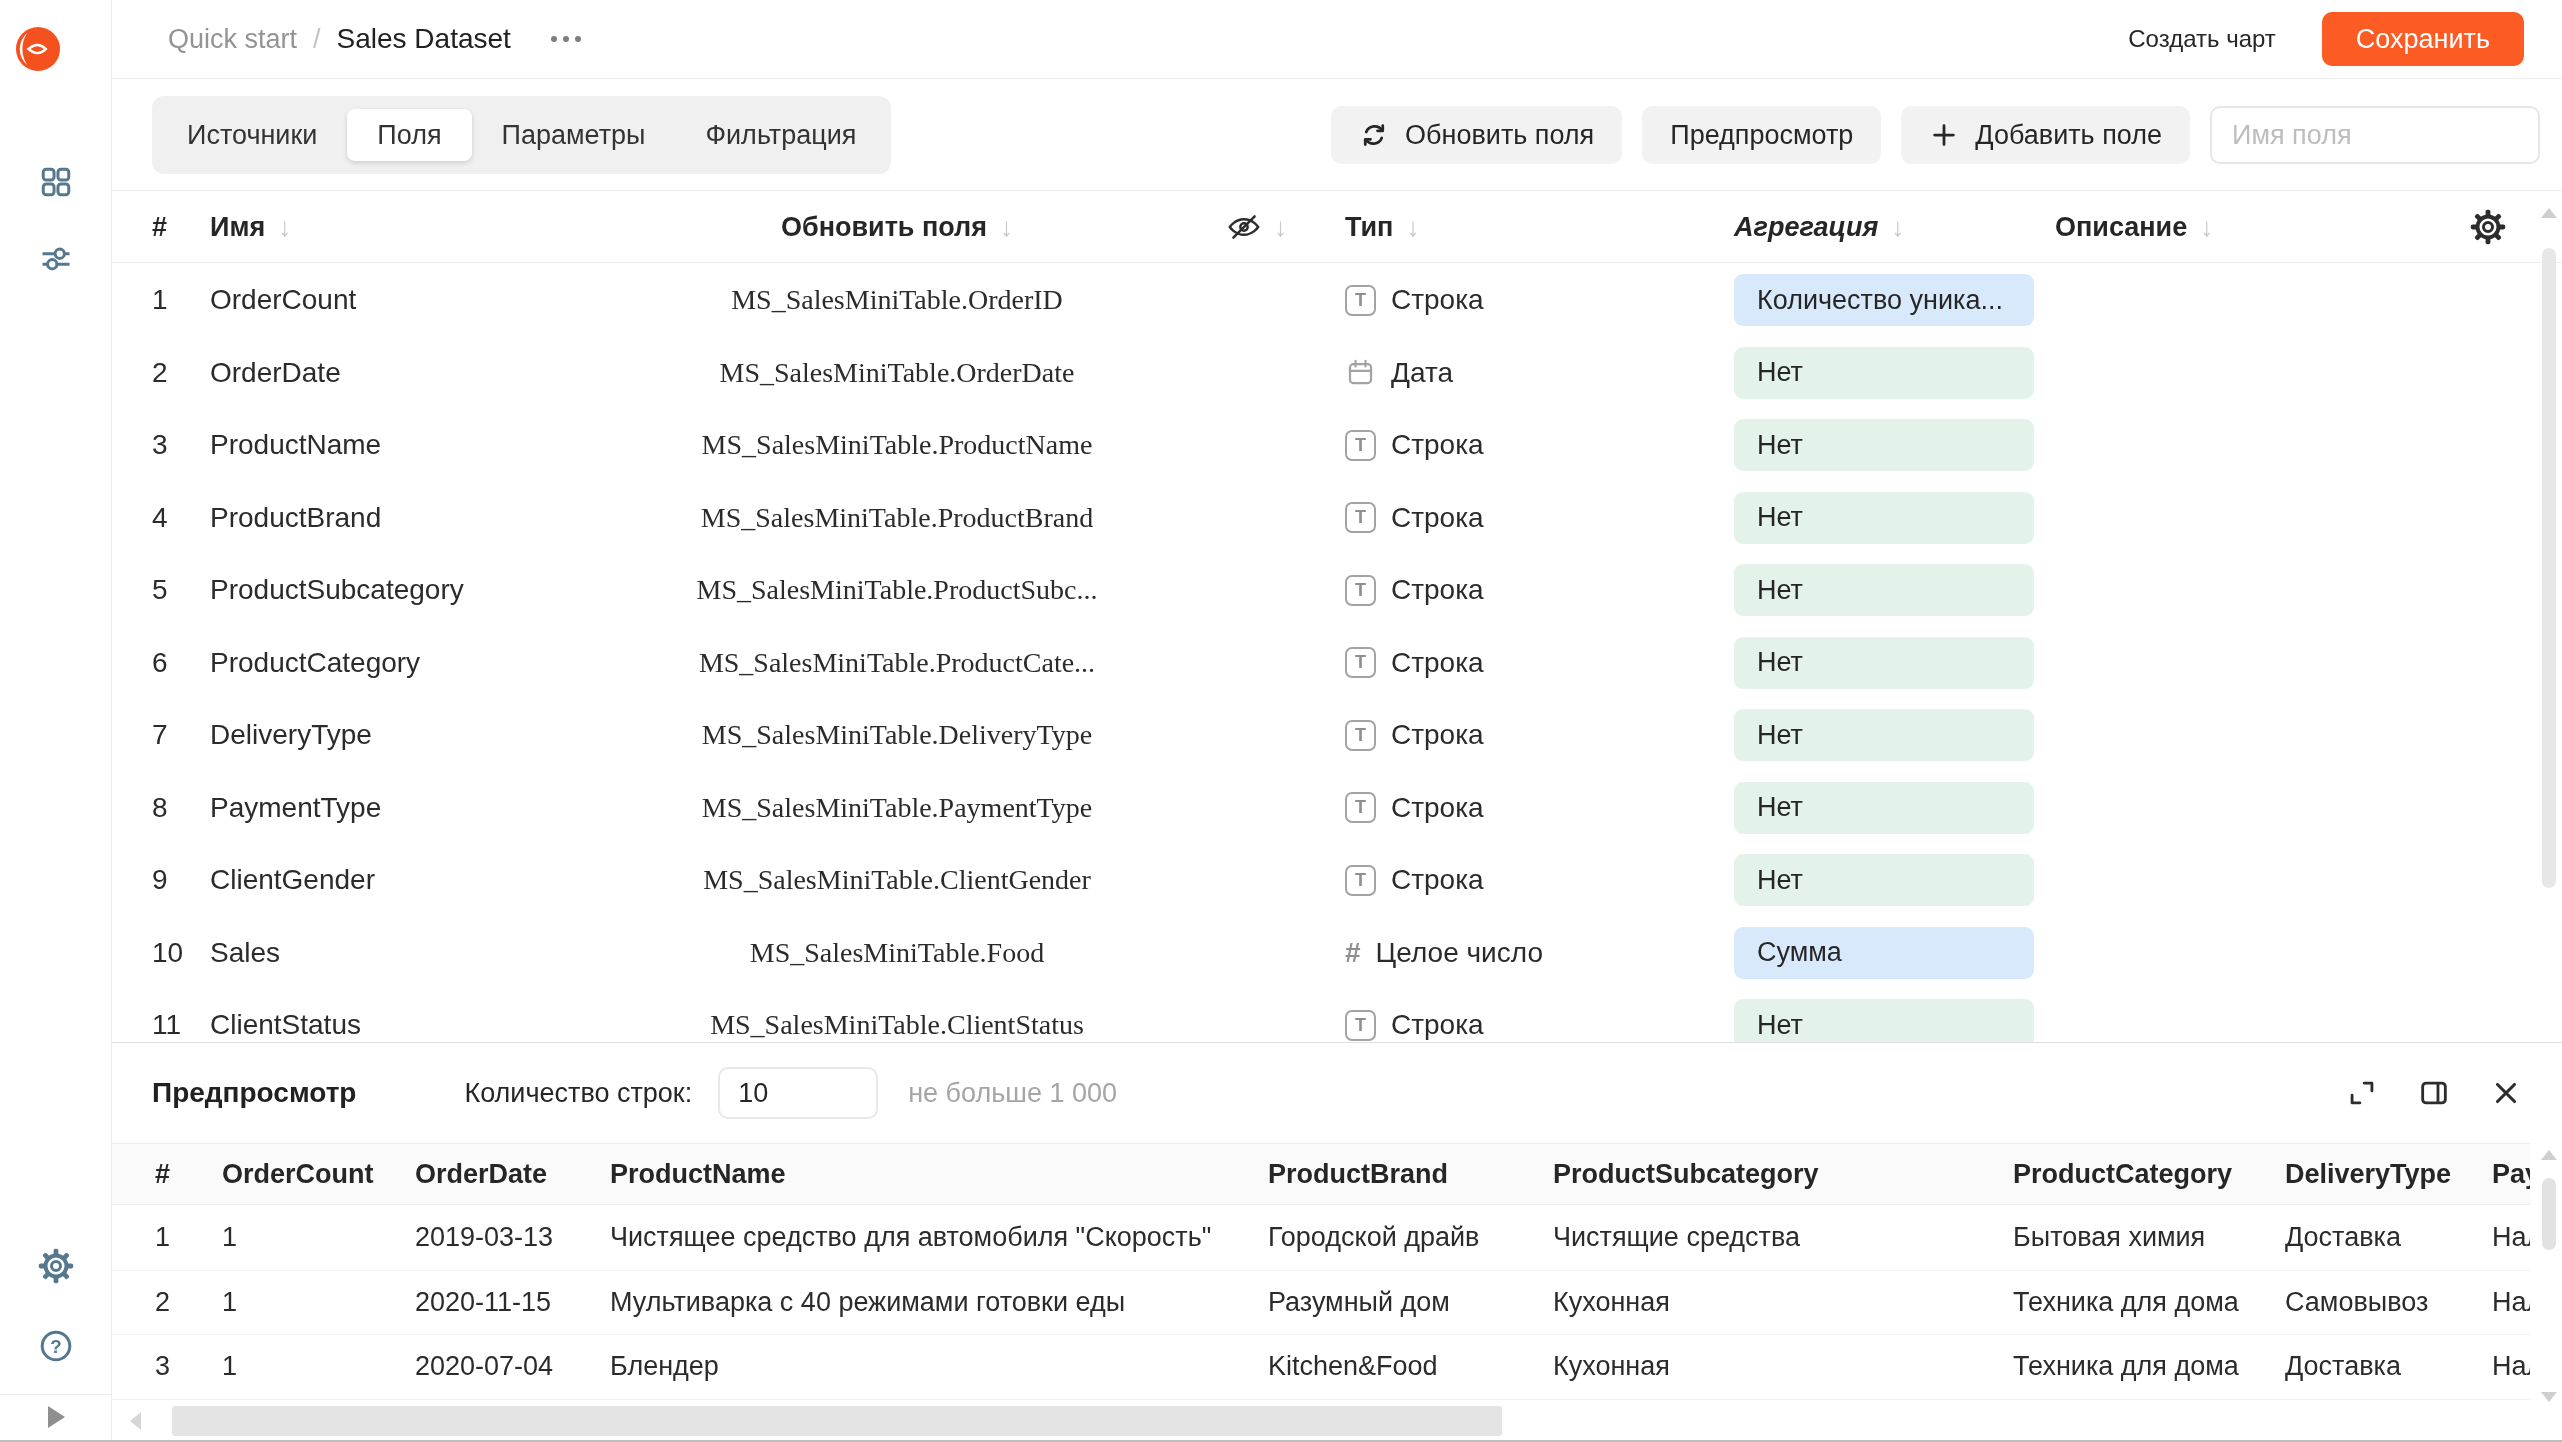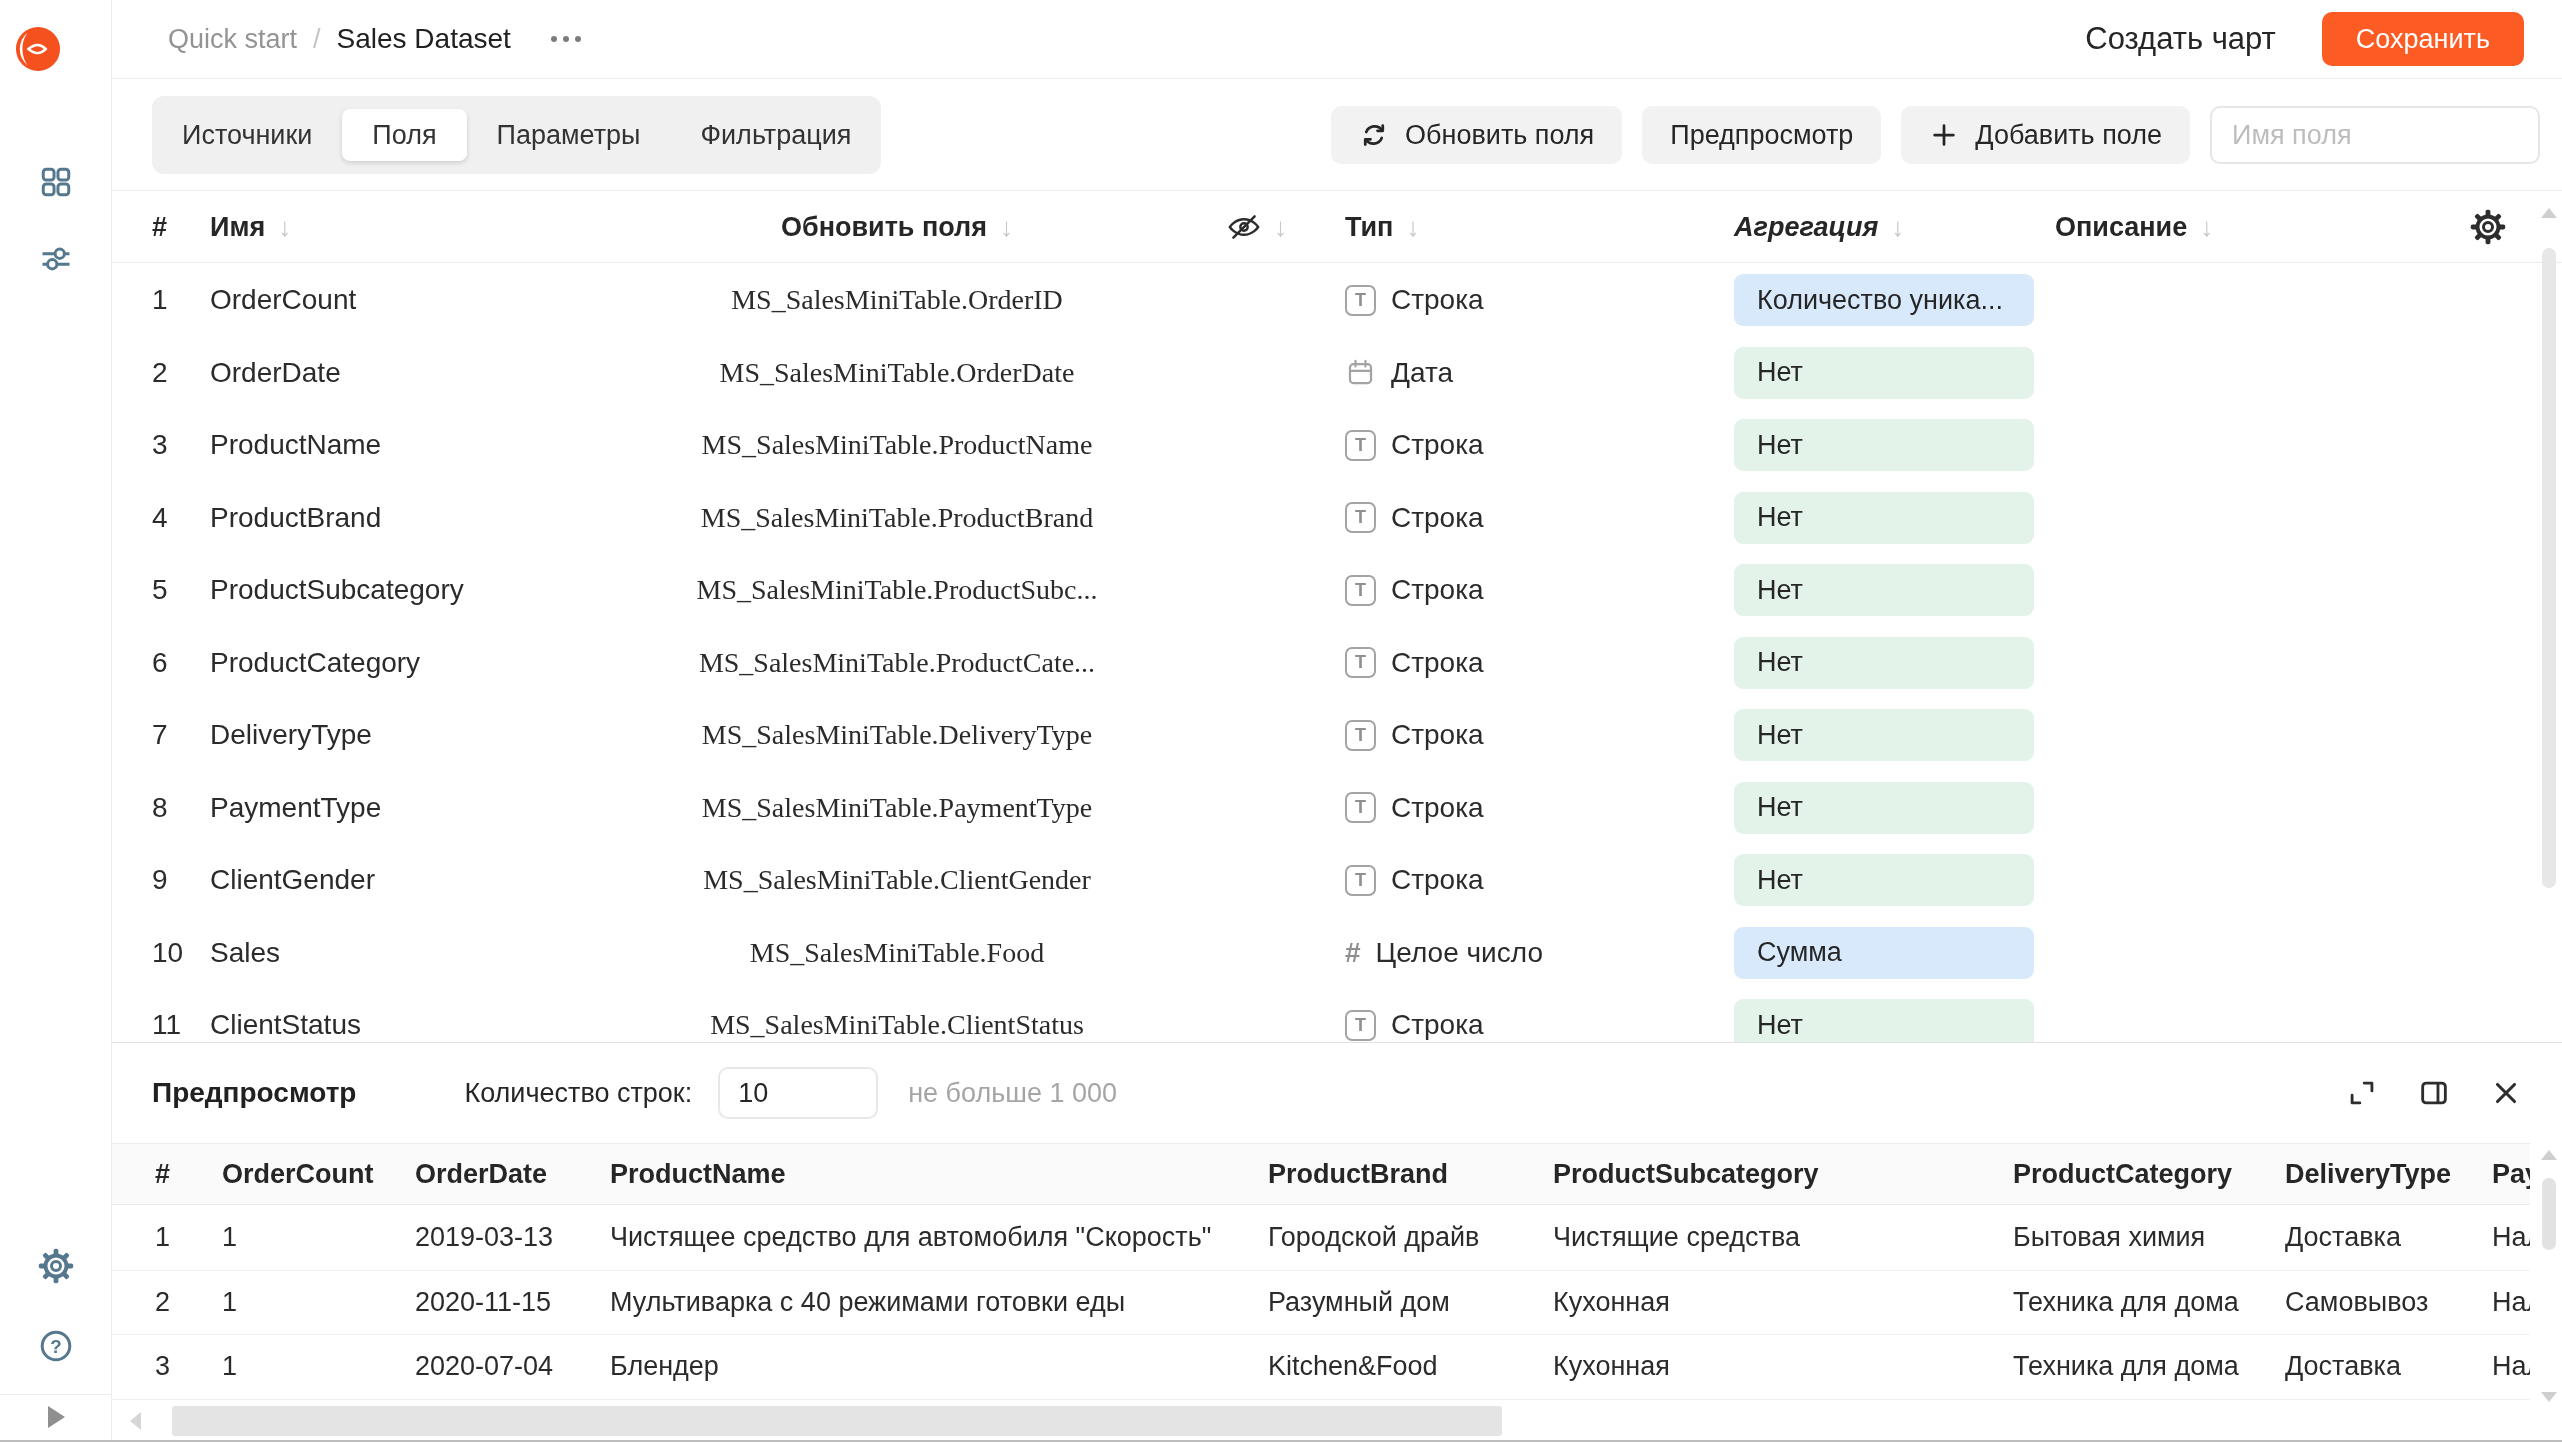--- a/index.html
+++ b/index.html
@@ -15,26 +15,26 @@
   .tri-right { width:0; height:0; border-top:11px solid transparent; border-bottom:11px solid transparent; border-left:17px solid #8f8f8f; }
 
   
   .topbar { position:absolute; left:112px; top:0; right:0; height:79px; border-bottom:1px solid #ececec; display:flex; align-items:center; padding:0 38px 0 56px; background:#fff; }
   .crumb-parent { color:#949494; font-size:27px; cursor:pointer; }
   .crumb-sep { color:#c3c3c3; font-size:27px; margin:0 16px; }
   .crumb-current { color:#212121; font-size:28px; }
   .crumb-more { display:flex; gap:6px; margin-left:30px; padding:10px; cursor:pointer; align-items:center; }
   .crumb-more i { width:6px; height:6px; border-radius:50%; background:#7d7d7d; }
   .topbar-spacer { flex:1; }
-  .btn-ghost { font-size:31px; color:#262626; background:none; border:none; cursor:pointer; font-family:inherit; }
+  .btn-ghost { font-size:24px; color:#262626; background:none; border:none; cursor:pointer; font-family:inherit; }
   .btn-primary { margin-left:46px; height:54px; padding:0 34px; border:none; border-radius:10px; background:var(--accent,#fc5b24); color:#fff; font-size:27px; font-family:inherit; cursor:pointer; }
 
   
   .toolbar { position:absolute; left:112px; top:80px; right:0; height:111px; border-bottom:1px solid #ececec; display:flex; align-items:center; padding:0 22px 0 40px; background:#fff; }
-  .tabs { display:flex; align-items:center; background:#f0f0f0; border-radius:12px; height:78px; }
+  .tabs { display:flex; align-items:center; background:#f0f0f0; border-radius:12px; padding:5px; height:78px; }
   .tab { font-size:27px; color:#333; padding:0 30px; height:52px; display:flex; align-items:center; border-radius:8px; cursor:pointer; white-space:nowrap; }
   .tab.active { background:#fff; box-shadow:0 2px 5px rgba(0,0,0,.14); }
   .toolbar-right { margin-left:auto; display:flex; align-items:center; gap:20px; }
   .btn-flat { height:58px; padding:0 28px; border:none; border-radius:10px; background:#f2f2f2; font-size:27px; font-family:inherit; color:#262626; display:flex; align-items:center; gap:16px; cursor:pointer; white-space:nowrap; }
   .name-input { width:330px; height:58px; border:2px solid #e6e6e6; border-radius:10px; padding:0 20px; font-size:27px; font-family:inherit; color:#262626; outline:none; }
   .name-input::placeholder { color:#bdbdbd; }
 
   
   .fields-header { position:absolute; left:112px; top:192px; right:0; height:71px; border-bottom:1px solid #ececec; background:#fff; }
   .hcell { position:absolute; top:0; height:100%; display:flex; align-items:center; font-size:27px; font-weight:700; color:#262626; white-space:nowrap; cursor:pointer; }

